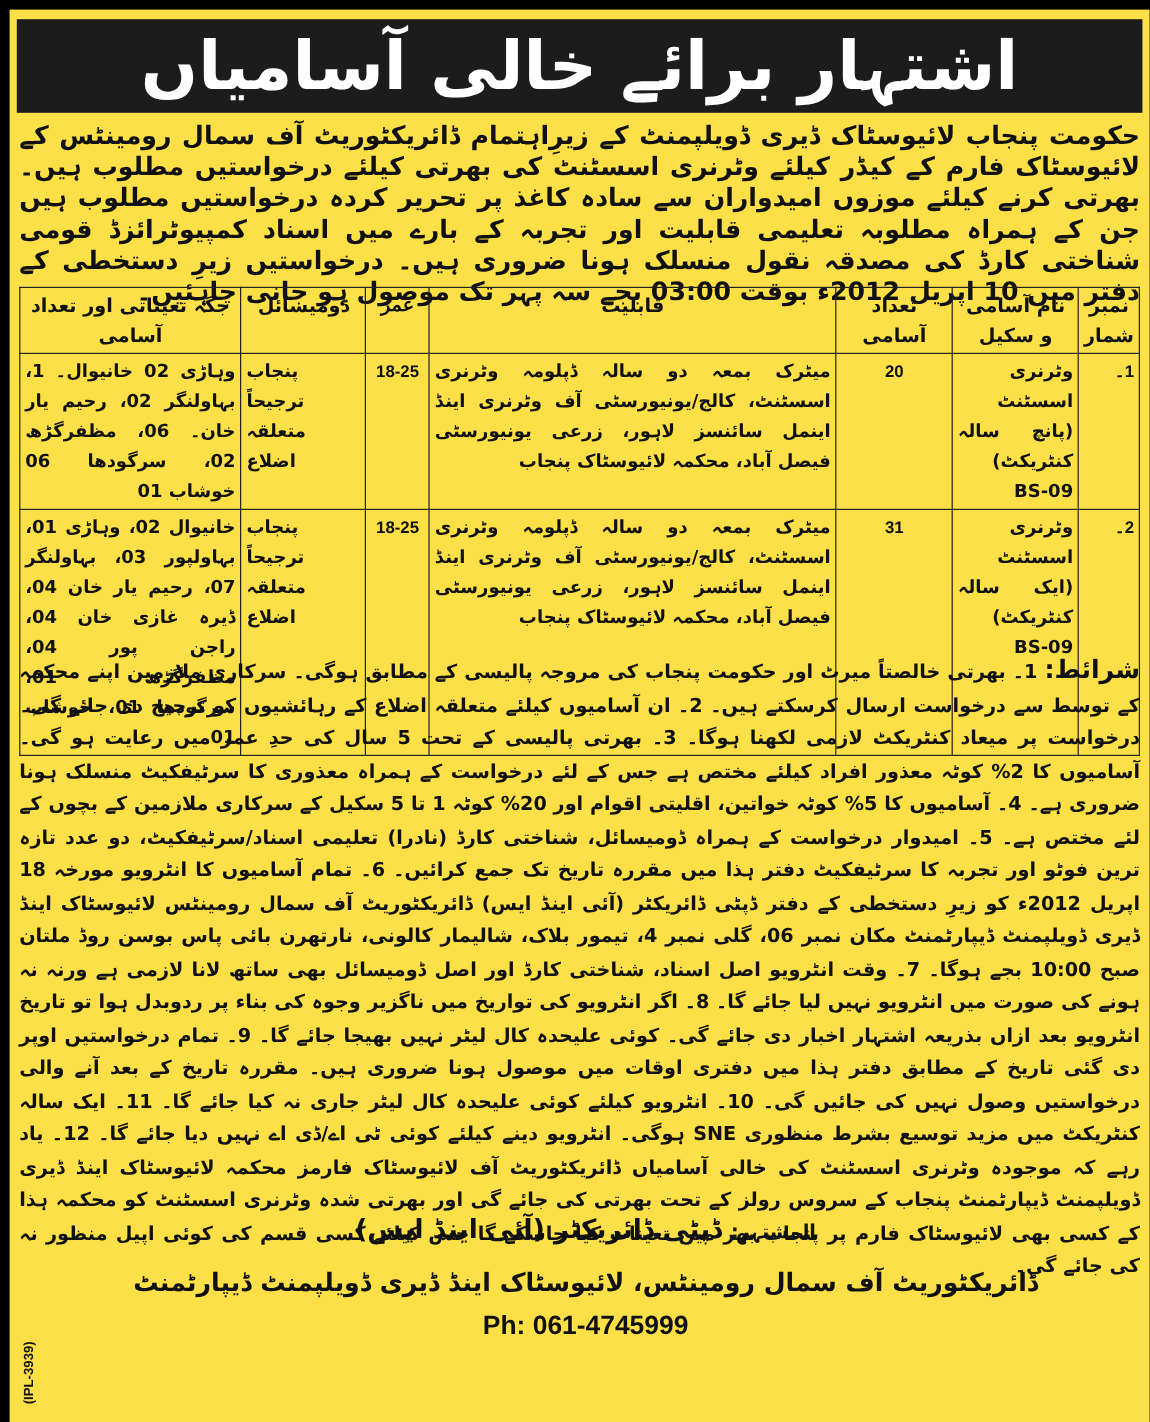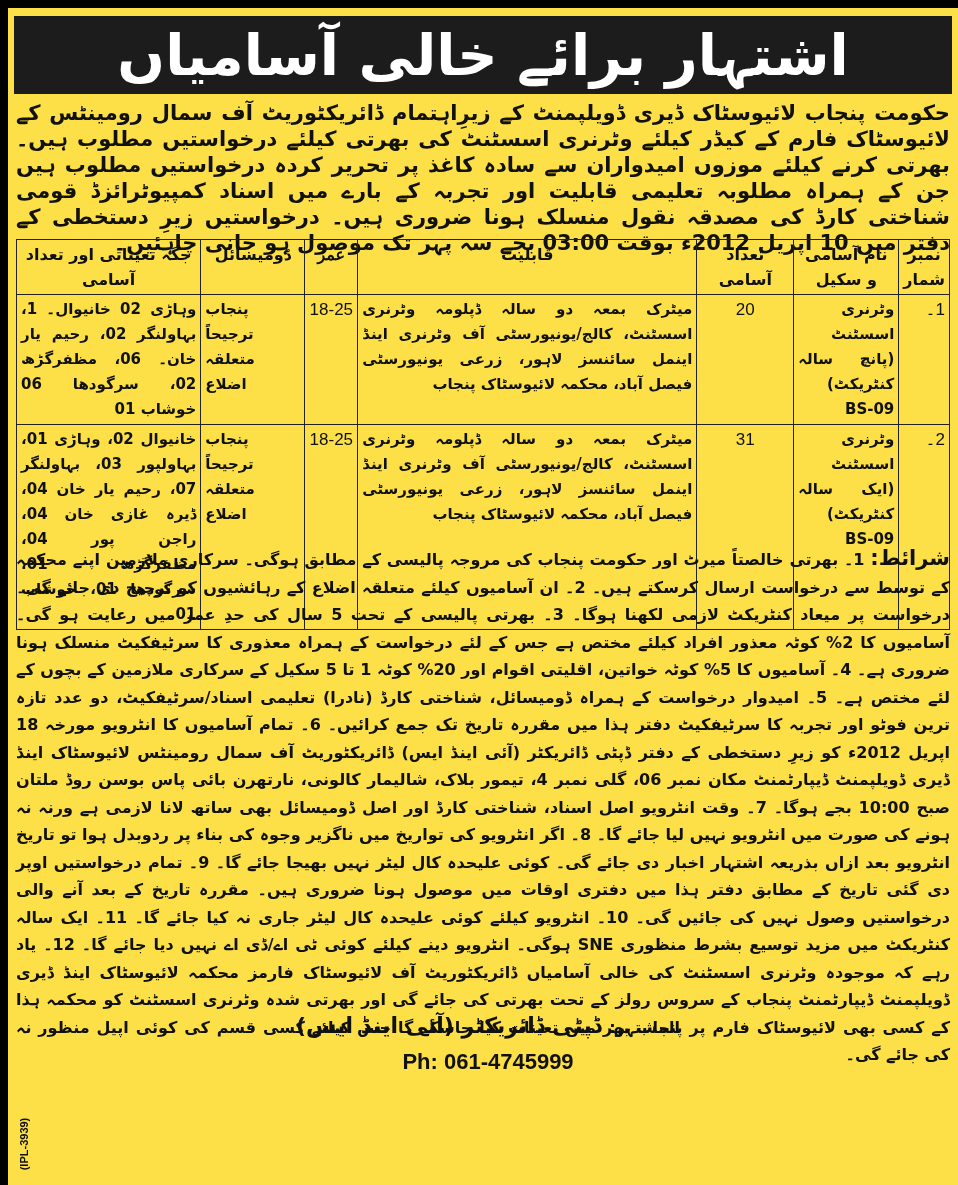--- a/index.html
+++ b/index.html
@@ -41,21 +41,21 @@
   table.vacancies th { height: 28px; font-size: 16px; text-align: center; }
   .c-sr { width: 34px; text-align: right; }
   .c-post { width: 96px; text-align: justify; }
   .c-num { width: 88px; text-align: center; margin-top: 14px; }
   .c-qual { width: 330px; text-align: justify; }
   .c-age { width: 44px; text-align: center; font-family: "Liberation Sans", sans-serif; }
   .c-dom { width: 95px; text-align: left; }
   .c-place { text-align: justify; }
   .row1 td { height: 123px; }
   .row2 td { height: 150px; }
-  .num-en { font-family: "Liberation Sans", sans-serif; font-weight: normal; font-size: 17px; }
+  .num-en { font-family: "Liberation Sans", sans-serif; font-weight: bold; font-size: 14px; }
   .conditions {
     position: absolute; left: 8px; top: 537px; width: 934px;
     font-size: 16px; line-height: 27.5px; font-weight: bold;
   }
   .cond-label { font-size: 21px; font-weight: 900; }
   .signature {
     position: absolute; left: 100px; top: 1000px; width: 760px; text-align: center;
     direction: rtl; font-weight: bold;
   }
   .sig-line1 { font-size: 22px; line-height: 36px; }
@@ -120,17 +120,18 @@
   <p class="conditions urdu" style="margin:0;">
     <span class="cond-label">شرائط:</span>
     <span>1۔ بھرتی خالصتاً میرٹ اور حکومت پنجاب کی مروجہ پالیسی کے مطابق ہوگی۔ سرکاری ملازمین اپنے محکمہ کے توسط سے درخواست ارسال کرسکتے ہیں۔ 2۔ ان آسامیوں کیلئے متعلقہ اضلاع کے رہائشیوں کو ترجیح دی جائے گی۔ درخواست پر میعاد کنٹریکٹ لازمی لکھنا ہوگا۔ 3۔ بھرتی پالیسی کے تحت 5 سال کی حدِ عمر میں رعایت ہو گی۔ آسامیوں کا 2% کوٹہ معذور افراد کیلئے مختص ہے جس کے لئے درخواست کے ہمراہ معذوری کا سرٹیفکیٹ منسلک ہونا ضروری ہے۔ 4۔ آسامیوں کا 5% کوٹہ خواتین، اقلیتی اقوام اور 20% کوٹہ 1 تا 5 سکیل کے سرکاری ملازمین کے بچوں کے لئے مختص ہے۔ 5۔ امیدوار درخواست کے ہمراہ ڈومیسائل، شناختی کارڈ (نادرا) تعلیمی اسناد/سرٹیفکیٹ، دو عدد تازہ ترین فوٹو اور تجربہ کا سرٹیفکیٹ دفتر ہذا میں مقررہ تاریخ تک جمع کرائیں۔ 6۔ تمام آسامیوں کا انٹرویو مورخہ 18 اپریل 2012ء کو زیرِ دستخطی کے دفتر ڈپٹی ڈائریکٹر (آئی اینڈ ایس) ڈائریکٹوریٹ آف سمال رومینٹس لائیوسٹاک اینڈ ڈیری ڈویلپمنٹ ڈیپارٹمنٹ مکان نمبر 06، گلی نمبر 4، تیمور بلاک، شالیمار کالونی، نارتھرن بائی پاس بوسن روڈ ملتان صبح 10:00 بجے ہوگا۔ 7۔ وقت انٹرویو اصل اسناد، شناختی کارڈ اور اصل ڈومیسائل بھی ساتھ لانا لازمی ہے ورنہ نہ ہونے کی صورت میں انٹرویو نہیں لیا جائے گا۔ 8۔ اگر انٹرویو کی تواریخ میں ناگزیر وجوہ کی بناء پر ردوبدل ہوا تو تاریخ انٹرویو بعد ازاں بذریعہ اشتہار اخبار دی جائے گی۔ کوئی علیحدہ کال لیٹر نہیں بھیجا جائے گا۔ 9۔ تمام درخواستیں اوپر دی گئی تاریخ کے مطابق دفتر ہذا میں دفتری اوقات میں موصول ہونا ضروری ہیں۔ مقررہ تاریخ کے بعد آنے والی درخواستیں وصول نہیں کی جائیں گی۔ 10۔ انٹرویو کیلئے کوئی علیحدہ کال لیٹر جاری نہ کیا جائے گا۔ 11۔ ایک سالہ کنٹریکٹ میں مزید توسیع بشرط منظوری SNE ہوگی۔ انٹرویو دینے کیلئے کوئی ٹی اے/ڈی اے نہیں دیا جائے گا۔ 12۔ یاد رہے کہ موجودہ وٹرنری اسسٹنٹ کی خالی آسامیاں ڈائریکٹوریٹ آف لائیوسٹاک فارمز محکمہ لائیوسٹاک اینڈ ڈیری ڈویلپمنٹ ڈیپارٹمنٹ پنجاب کے سروس رولز کے تحت بھرتی کی جائے گی اور بھرتی شدہ وٹرنری اسسٹنٹ کو محکمہ ہذا کے کسی بھی لائیوسٹاک فارم پر پنجاب بھر میں تعینات کیا جاسکے گا جس کیلئے کسی قسم کی کوئی اپیل منظور نہ کی جائے گی۔</span>
   </p>
 
   <div class="signature">
     <div class="sig-line1">
       <span class="sig-prefix">المشتہر:</span>
       <span>ڈپٹی ڈائریکٹر (آئی اینڈ ایس)</span>
     </div>
+    <div class="sig-line2">ڈائریکٹوریٹ آف سمال رومینٹس، لائیوسٹاک اینڈ ڈیری ڈویلپمنٹ ڈیپارٹمنٹ</div>
     <div class="sig-phone">Ph: 061-4745999</div>
   </div>
 
   <div class="ipl">(IPL-3939)</div>
 </div>
 
 </body></html>

